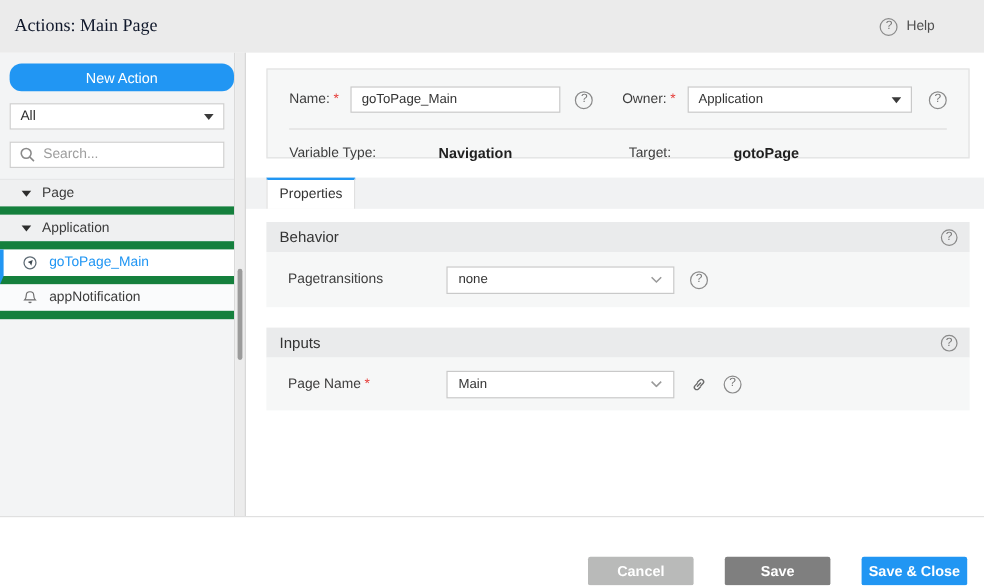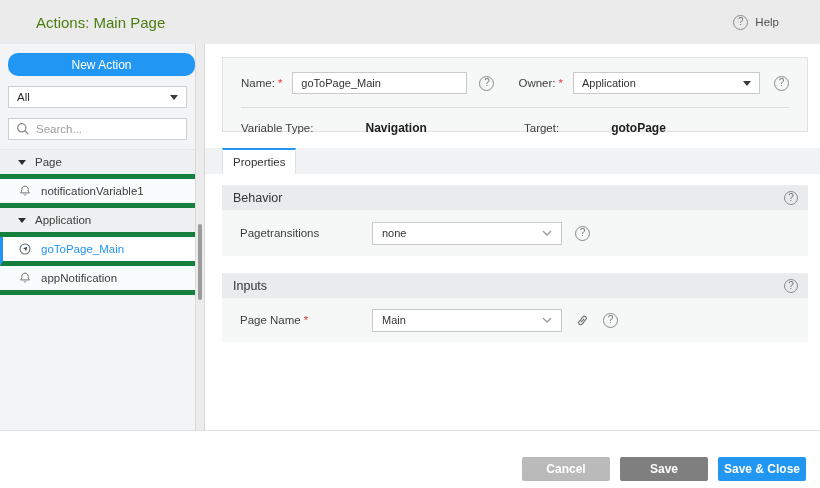--- a/index.html
+++ b/index.html
@@ -10,21 +10,21 @@
     background: #fff; overflow: hidden;
     display: flex; flex-direction: column;
     color: #3c3c3c;
   }
 
   
   .hdr {
     height: 44px; flex: 0 0 44px; background: #ebebeb;
     display: flex; align-items: center;
   }
-  .hdr-title { font-size: 15px; color: #4d7c0f; padding-left: 36px; }
+  .hdr-title { font-size: 15px; color: #0f172a; padding-left: 12px; font-family: Liberation Serif, serif; }
   .hdr-help {
     margin-left: auto; margin-right: 41px;
     display: flex; align-items: center; gap: 7px;
     font-size: 11.5px; color: #4f4f4f; cursor: default;
   }
 
   .qmark {
     width: 15px; height: 15px; border: 1px solid #8a8a8a; border-radius: 50%;
     display: inline-flex; align-items: center; justify-content: center;
     font-size: 10px; color: #777; flex: 0 0 auto; background: transparent;
@@ -59,21 +59,21 @@
   .sb-search input {
     border: none; outline: none; flex: 1; font-size: 11.5px;
     font-family: "Liberation Sans", sans-serif; color: #444; background: transparent;
   }
   .sb-search input::placeholder { color: #9d9d9d; }
 
   .tree { margin-top: 9px; border-top: 1px solid #e6e7e8; }
   .tree-row {
     height: 29px; display: flex; align-items: center; gap: 9px;
     padding-left: 18px; font-size: 11.5px; color: #3c3c3c;
-    border-bottom: 5px solid #15803d; cursor: pointer; text-align: center;
+    border-bottom: 7px solid #15803d; cursor: pointer; text-align: center;
   }
   .tree-row.group { background: #eff0f1; }
   .tree-row.item  { background: #fafbfc; }
   .tree-row.sel {
     background: #fff; border-left: 3px solid #2196f3; padding-left: 15px;
     color: #2196f3;
   }
   .tri {
     width: 0; height: 0;
     border-left: 4px solid transparent; border-right: 4px solid transparent;
@@ -147,22 +147,22 @@
     width: 190px; height: 23px; background: #fff; border: 1px solid #c9c9c9;
     display: flex; align-items: center; padding: 0 9px; font-size: 11px; color: #333;
     cursor: pointer;
   }
   .chev { margin-left: auto; display: inline-flex; }
   .after-ic { margin-left: 13px; display: inline-flex; }
 
   
   .ftr {
     flex: 0 0 58px; height: 58px; background: #fff; border-top: 1px solid #e0e0e0;
-    display: flex; justify-content: flex-end; align-items: center;
-    padding: 19px 14px 0 0; gap: 10px;
+    display: flex; justify-content: flex-end; align-items: flex-end;
+    padding: 19px 14px 0 0; gap: 26px;
   }
   .btn {
     width: 88px; height: 24px; border: none; border-radius: 2px;
     color: #fff; font-size: 12px; font-weight: bold;
     font-family: "Liberation Sans", sans-serif;
     display: flex; align-items: center; justify-content: center; cursor: pointer;
   }
   .btn.cancel { background: #b9bab9; }
   .btn.save { background: #7f7f7f; }
   .btn.saveclose { background: #2196f3; }
@@ -195,27 +195,20 @@
           <circle cx="5.8" cy="5.8" r="4.1" fill="none" stroke="#8a8a8a" stroke-width="1.3"></circle>
           <line x1="8.9" y1="8.9" x2="12.3" y2="12.3" stroke="#8a8a8a" stroke-width="1.3"></line>
         </svg>
         <input type="text" placeholder="Search..." style="">
       </div>
 
       <div class="tree">
         <div class="tree-row group">
           <span class="tri"></span>
           <span>Page</span>
-        </div>
-        <div class="tree-row item">
-          <svg class="tree-ic" viewBox="0 0 16 16">
-            <path d="M8 2.4c-2.2 0-3.6 1.6-3.6 3.7 0 2.6-.9 3.5-1.5 4.1h10.2c-.6-.6-1.5-1.5-1.5-4.1 0-2.1-1.4-3.7-3.6-3.7z" fill="none" stroke="#6b6b6b" stroke-width="1.1"></path>
-            <path d="M6.8 12a1.3 1.3 0 0 0 2.4 0" fill="none" stroke="#6b6b6b" stroke-width="1.1"></path>
-          </svg>
-          <span>notificationVariable1</span>
         </div>
         <div class="tree-row group">
           <span class="tri"></span>
           <span>Application</span>
         </div>
         <div class="tree-row item sel">
           <svg class="tree-ic" viewBox="0 0 16 16">
             <circle cx="8" cy="8" r="5.7" fill="none" stroke="#5f6b75" stroke-width="1.2"></circle>
             <path d="M10.6 5.4 L5.8 7.2 l2.1 1.2 L9.2 10.8z" fill="#3f4a52"></path>
           </svg>

